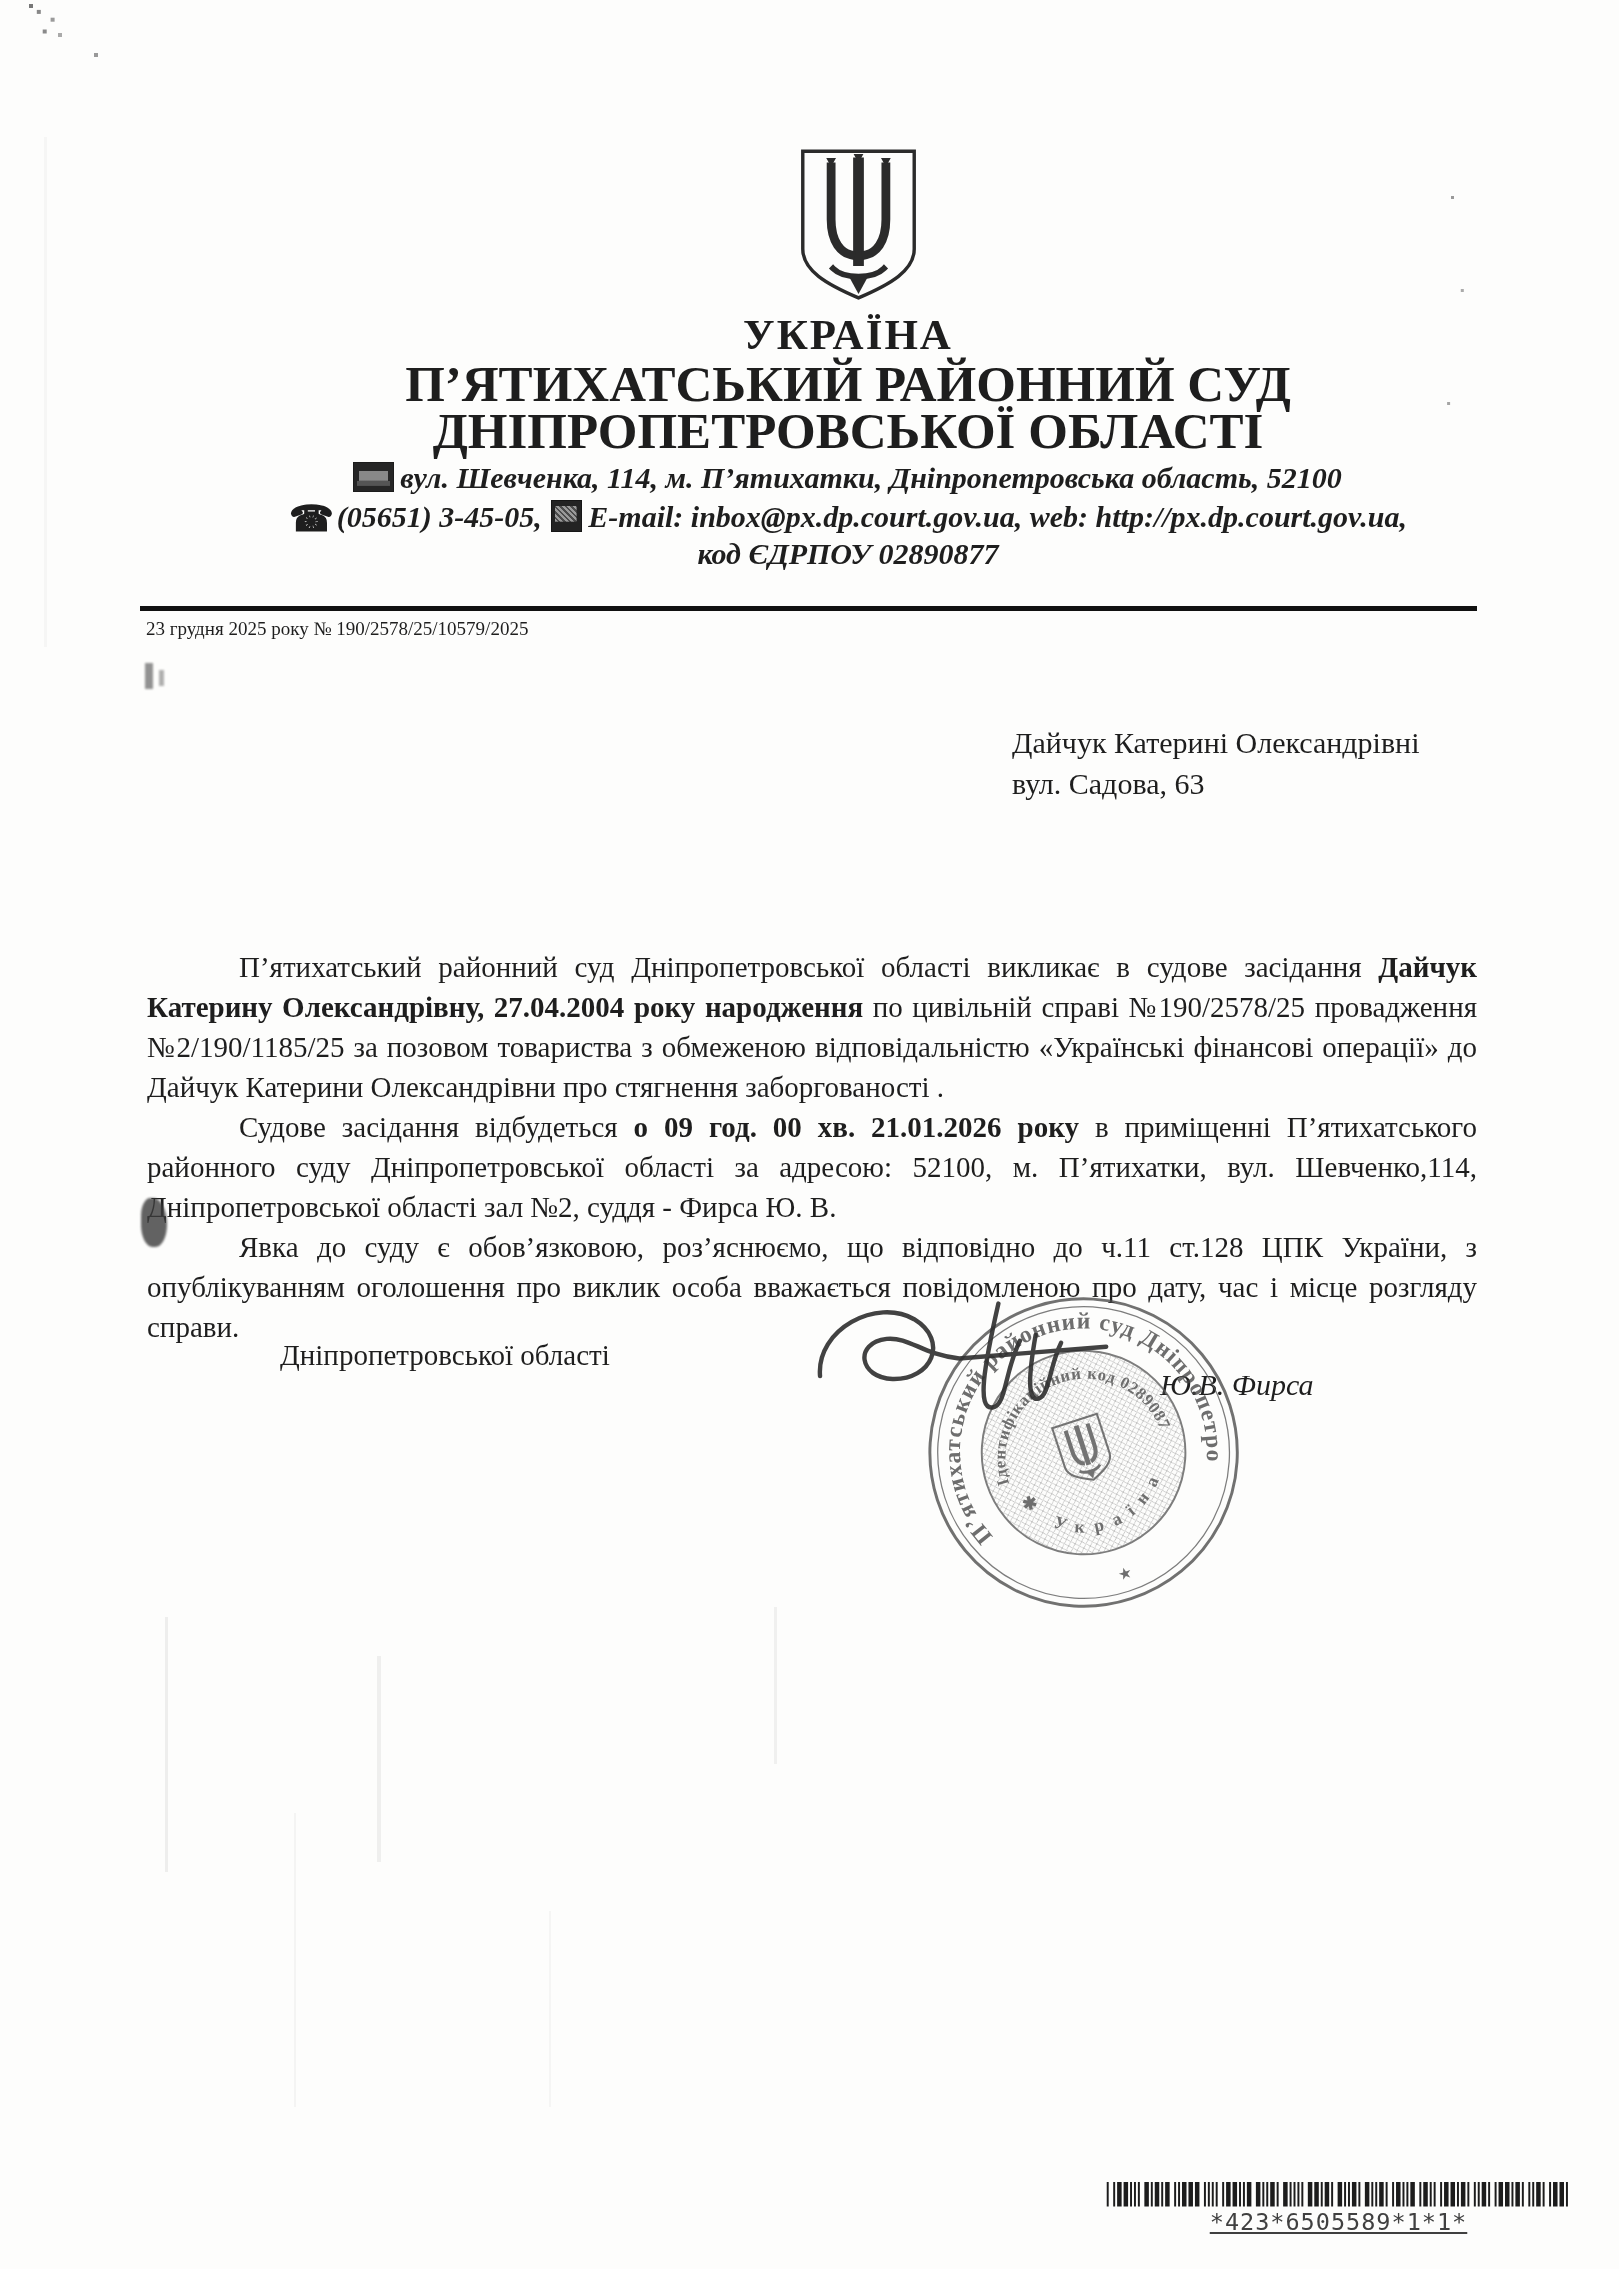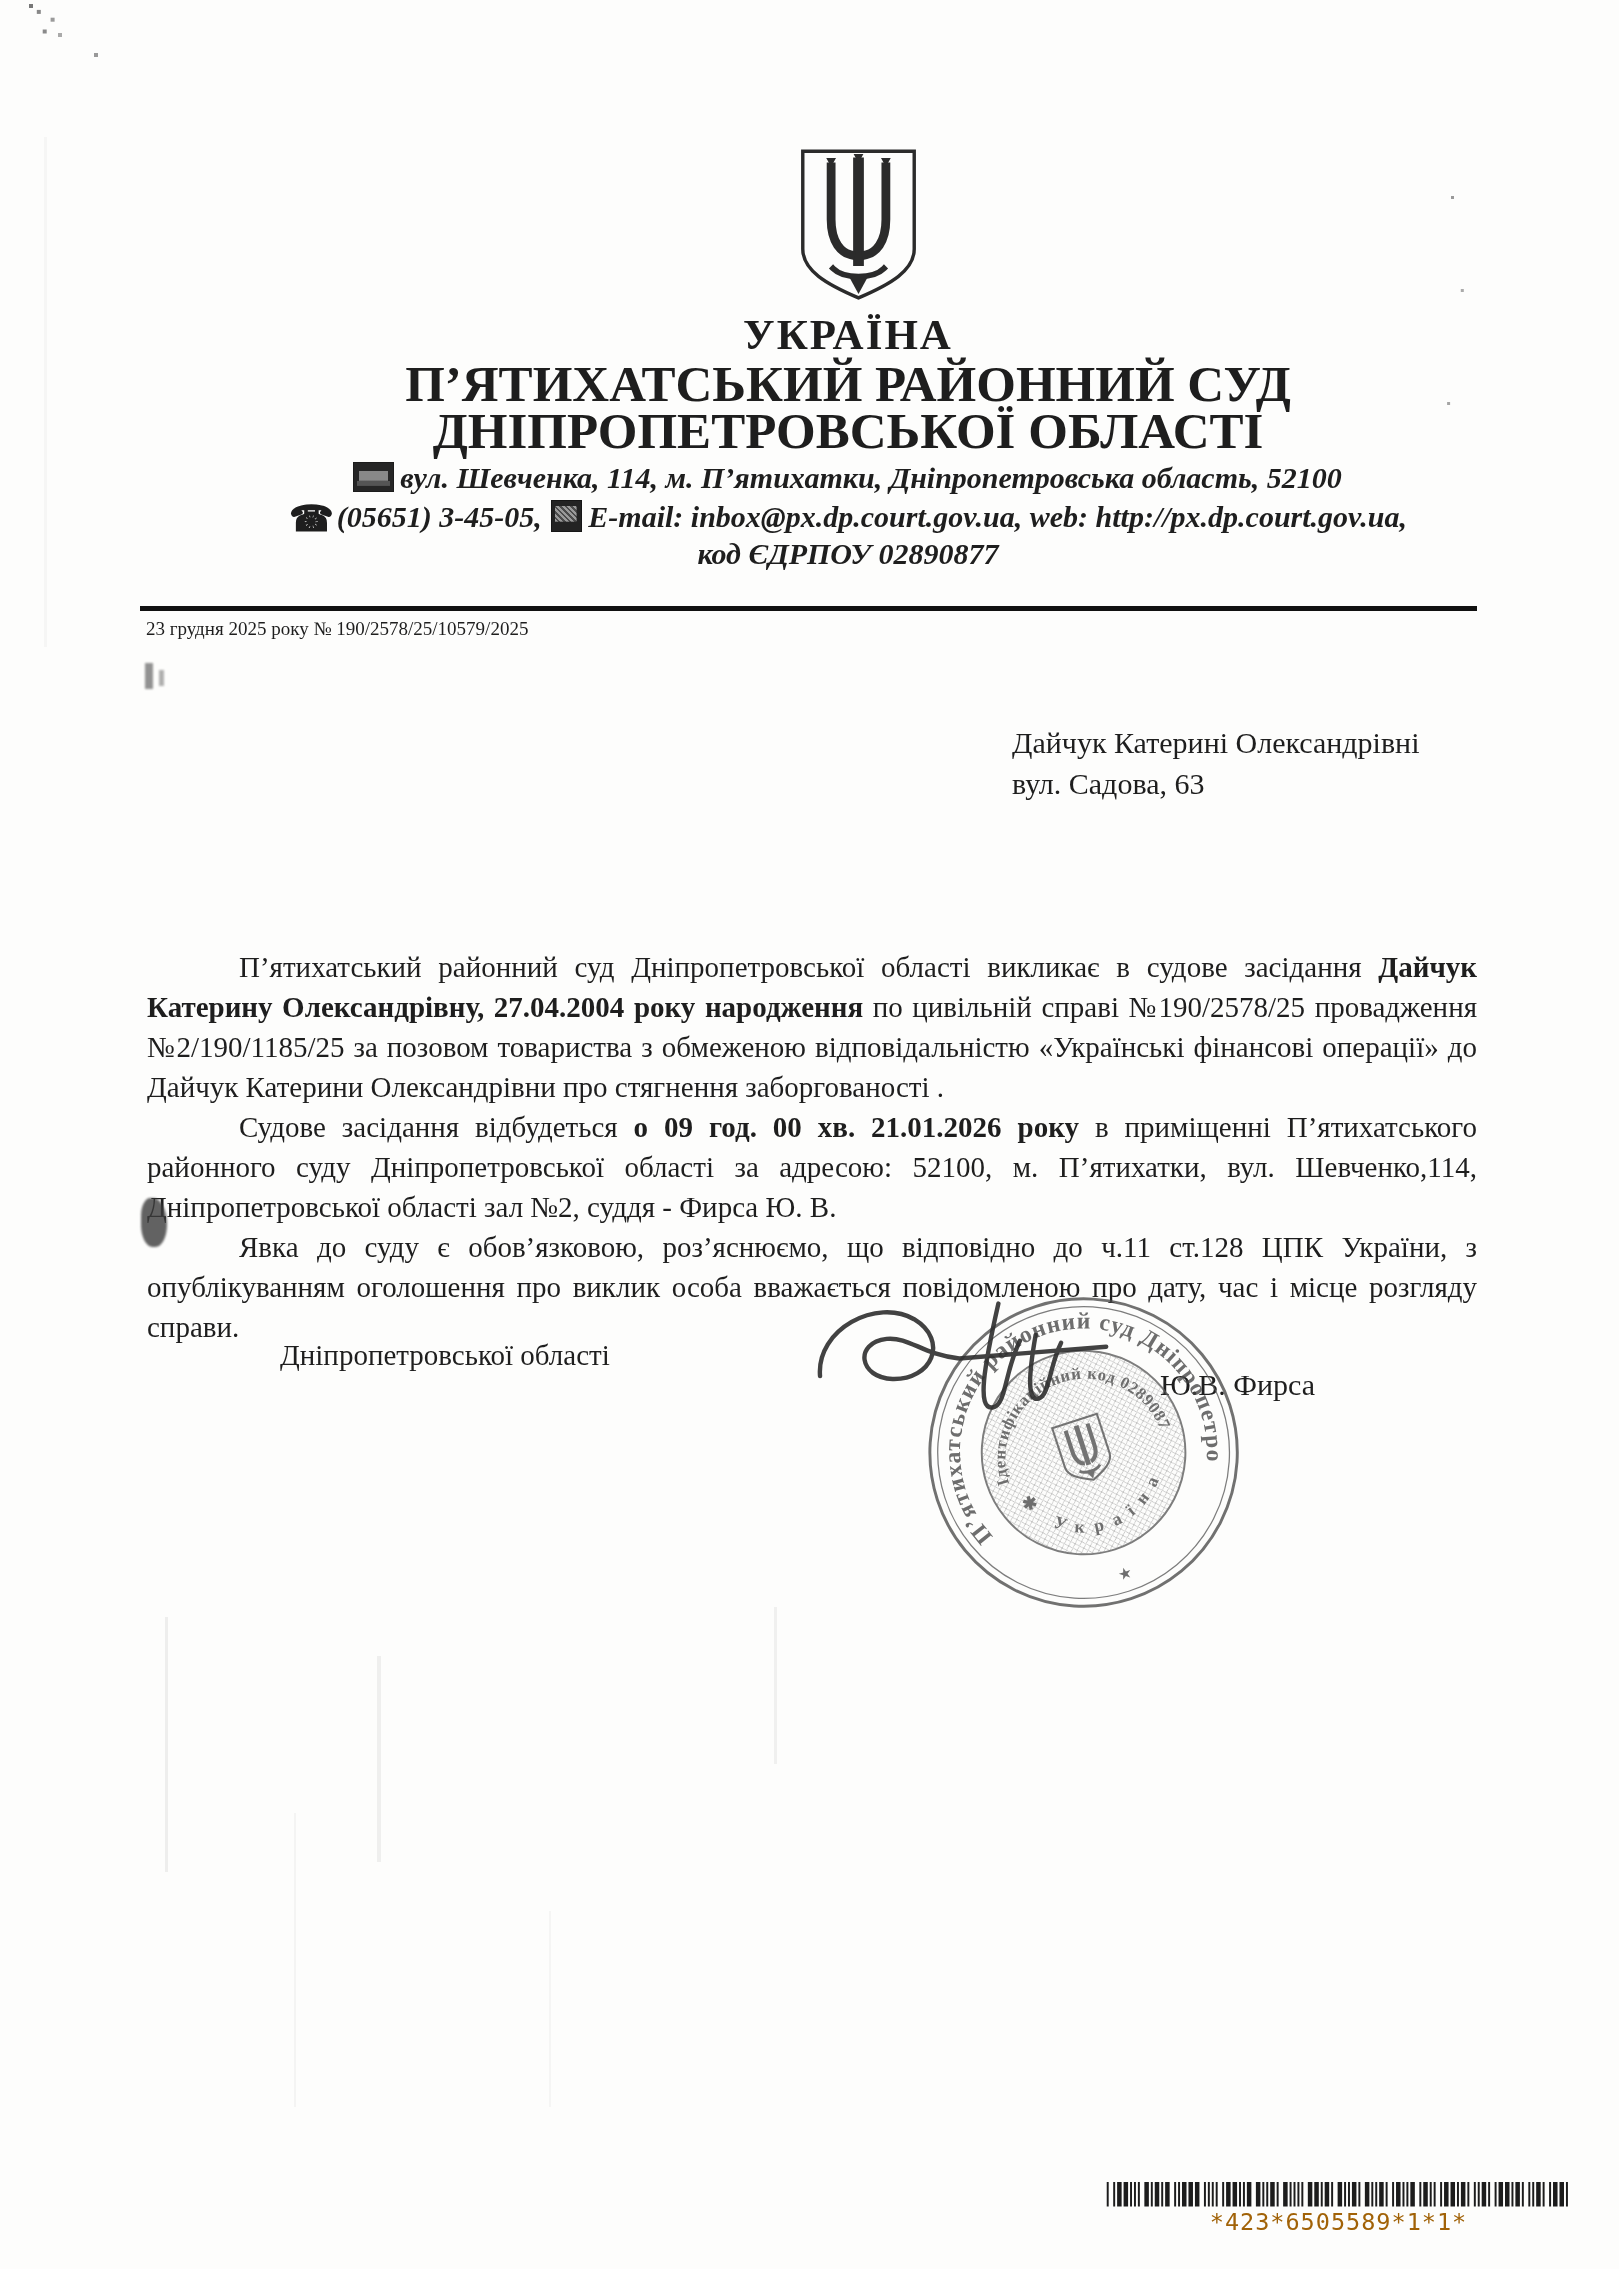--- a/index.html
+++ b/index.html
@@ -19,34 +19,34 @@
   .addr1{top:461px;}
   .addr2{top:498px;}
   .addr3{top:537px;}
   .u{ text-decoration-thickness:2px; text-underline-offset:3.9px;}
   .hrline{top:606px; left:140px; width:1337px; height:4.9px; background:#111;}
   .dateline{top:618px; left:146px; font-size:19px; white-space:nowrap;}
   .recipient{top:722px; left:1012px; font-size:30px; line-height:41px; white-space:nowrap;}
   .body{top:947px; left:147px; width:1330px; font-size:29px; line-height:40px; text-align:justify;}
   .body p{margin:0; text-indent:92px;}
   .sigtitle{top:1333px; left:280px; font-size:29px; line-height:44px;}
-  .judge{top:1368px; left:1160px; font-size:30px; font-weight:normal;}
+  .judge{top:1368px; left:1160px; font-size:30px; font-weight:normal;font-style:italic;}
   
   .ic-mail{display:inline-block; width:39px; height:28px; background:
      linear-gradient(#888 0 0) 50% 42%/29px 9.8px no-repeat,
      linear-gradient(#555 0 0) 50% 78%/33px 4.9px no-repeat,#262626;
      vertical-align:-2.9px; margin-right:6.9px; box-shadow:0 0 0 1px #1c1c1c;}
   .ic-phone{font-size:36px; font-style:normal; vertical-align:-3.9px; margin-right:2.9px;}
   .ic-pc{display:inline-block; width:29px; height:30px; background:
      repeating-linear-gradient(45deg,#9a9a9a 0 2px,#4c4c4c 2px 3.9px) 50% 35%/21.6px 15.7px no-repeat,#232323;
      vertical-align:-3.9px; margin:0 7.8px 0 9.8px; box-shadow:0 0 0 1px #161616;}
   
   .barcode-wrap{top:2182px; left:1106px; width:465px;}
   .barcode-text{position:absolute; top:25.5px; left:0; width:465px; text-align:center;
-     font-family:"DejaVu Sans Mono",monospace; font-size:23.5px; color:#a16207; letter-spacing:1px;}
+     font-family:"DejaVu Sans Mono",monospace; font-size:23.5px; color:#404040; letter-spacing:1px;text-decoration:underline;}
   
   .art{position:absolute; pointer-events:none;}
   .blob{background:#3c3c3c; filter:blur(1px);}
   .streak{background:#9a9a9a;}
   svg text{font-family:"Liberation Serif","DejaVu Serif",serif;}
 </style>
 </head>
 <body>
 
 <div class="page">

